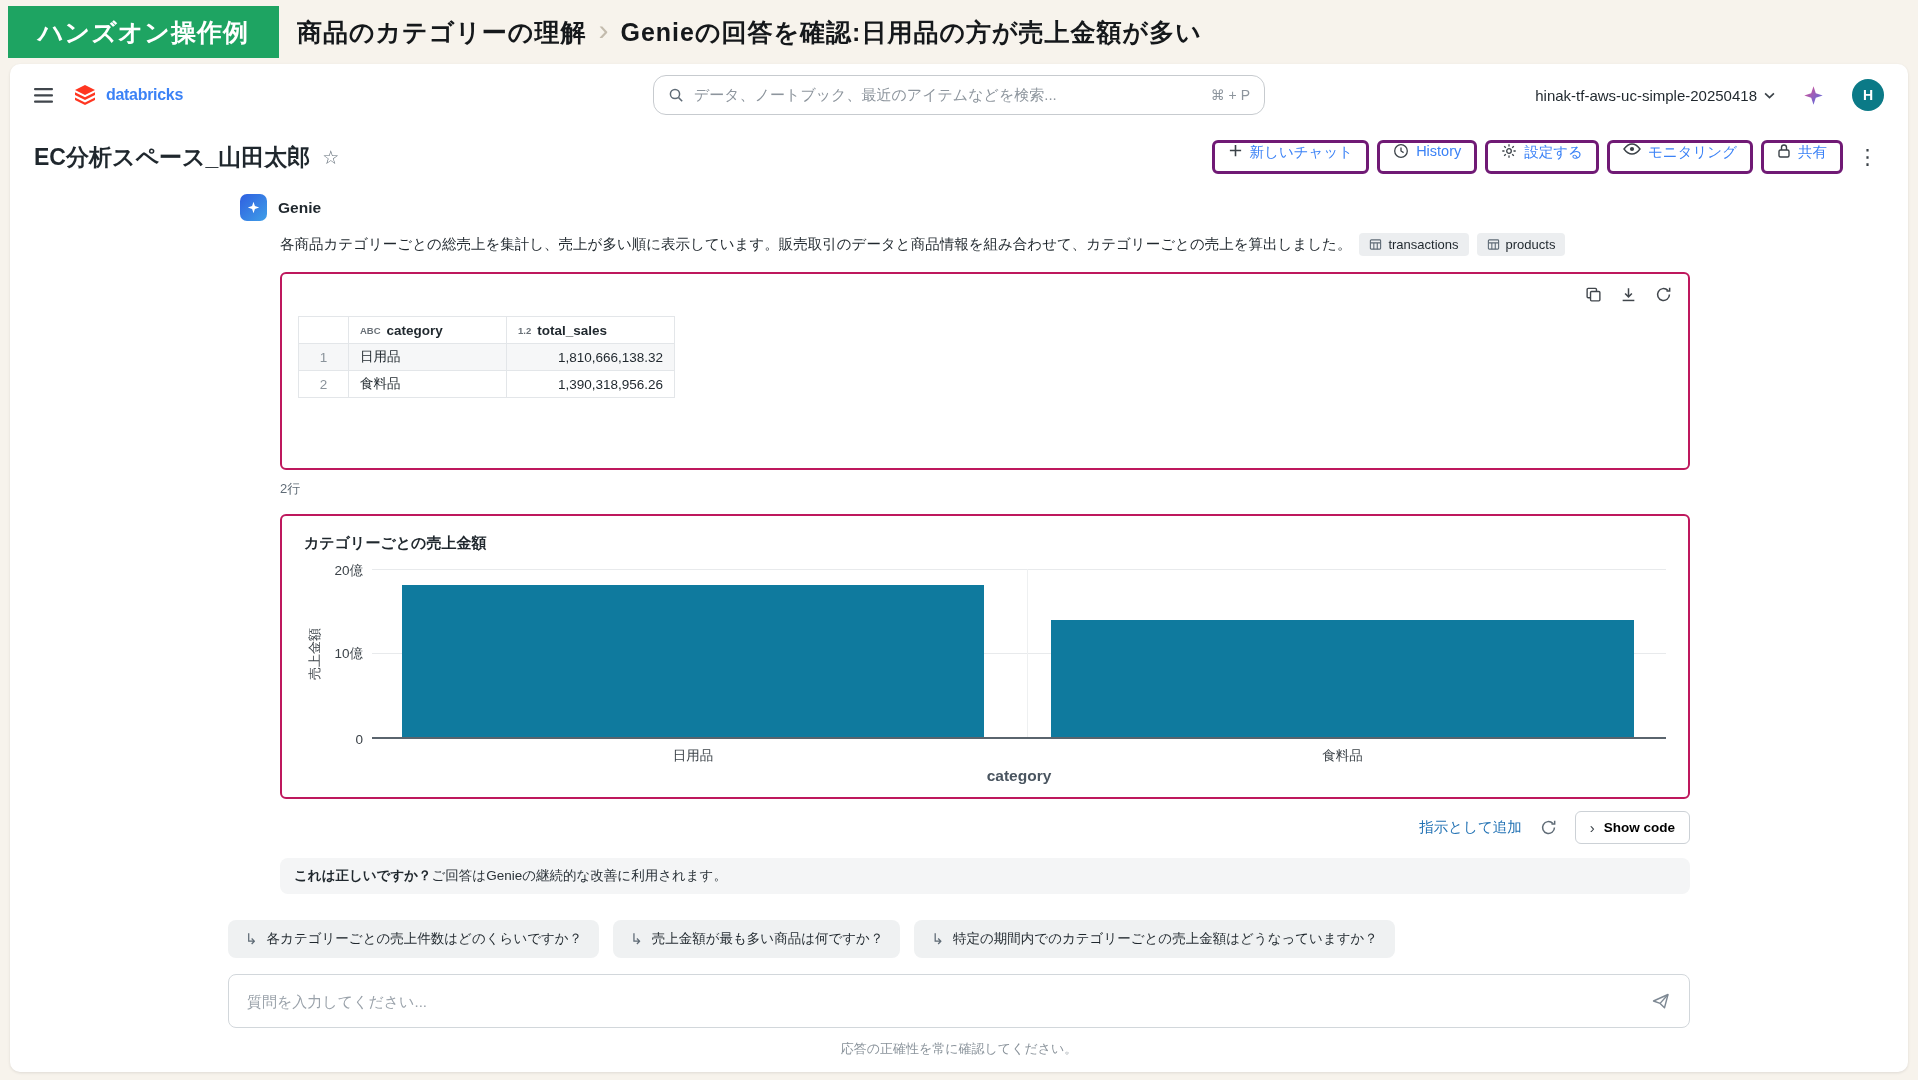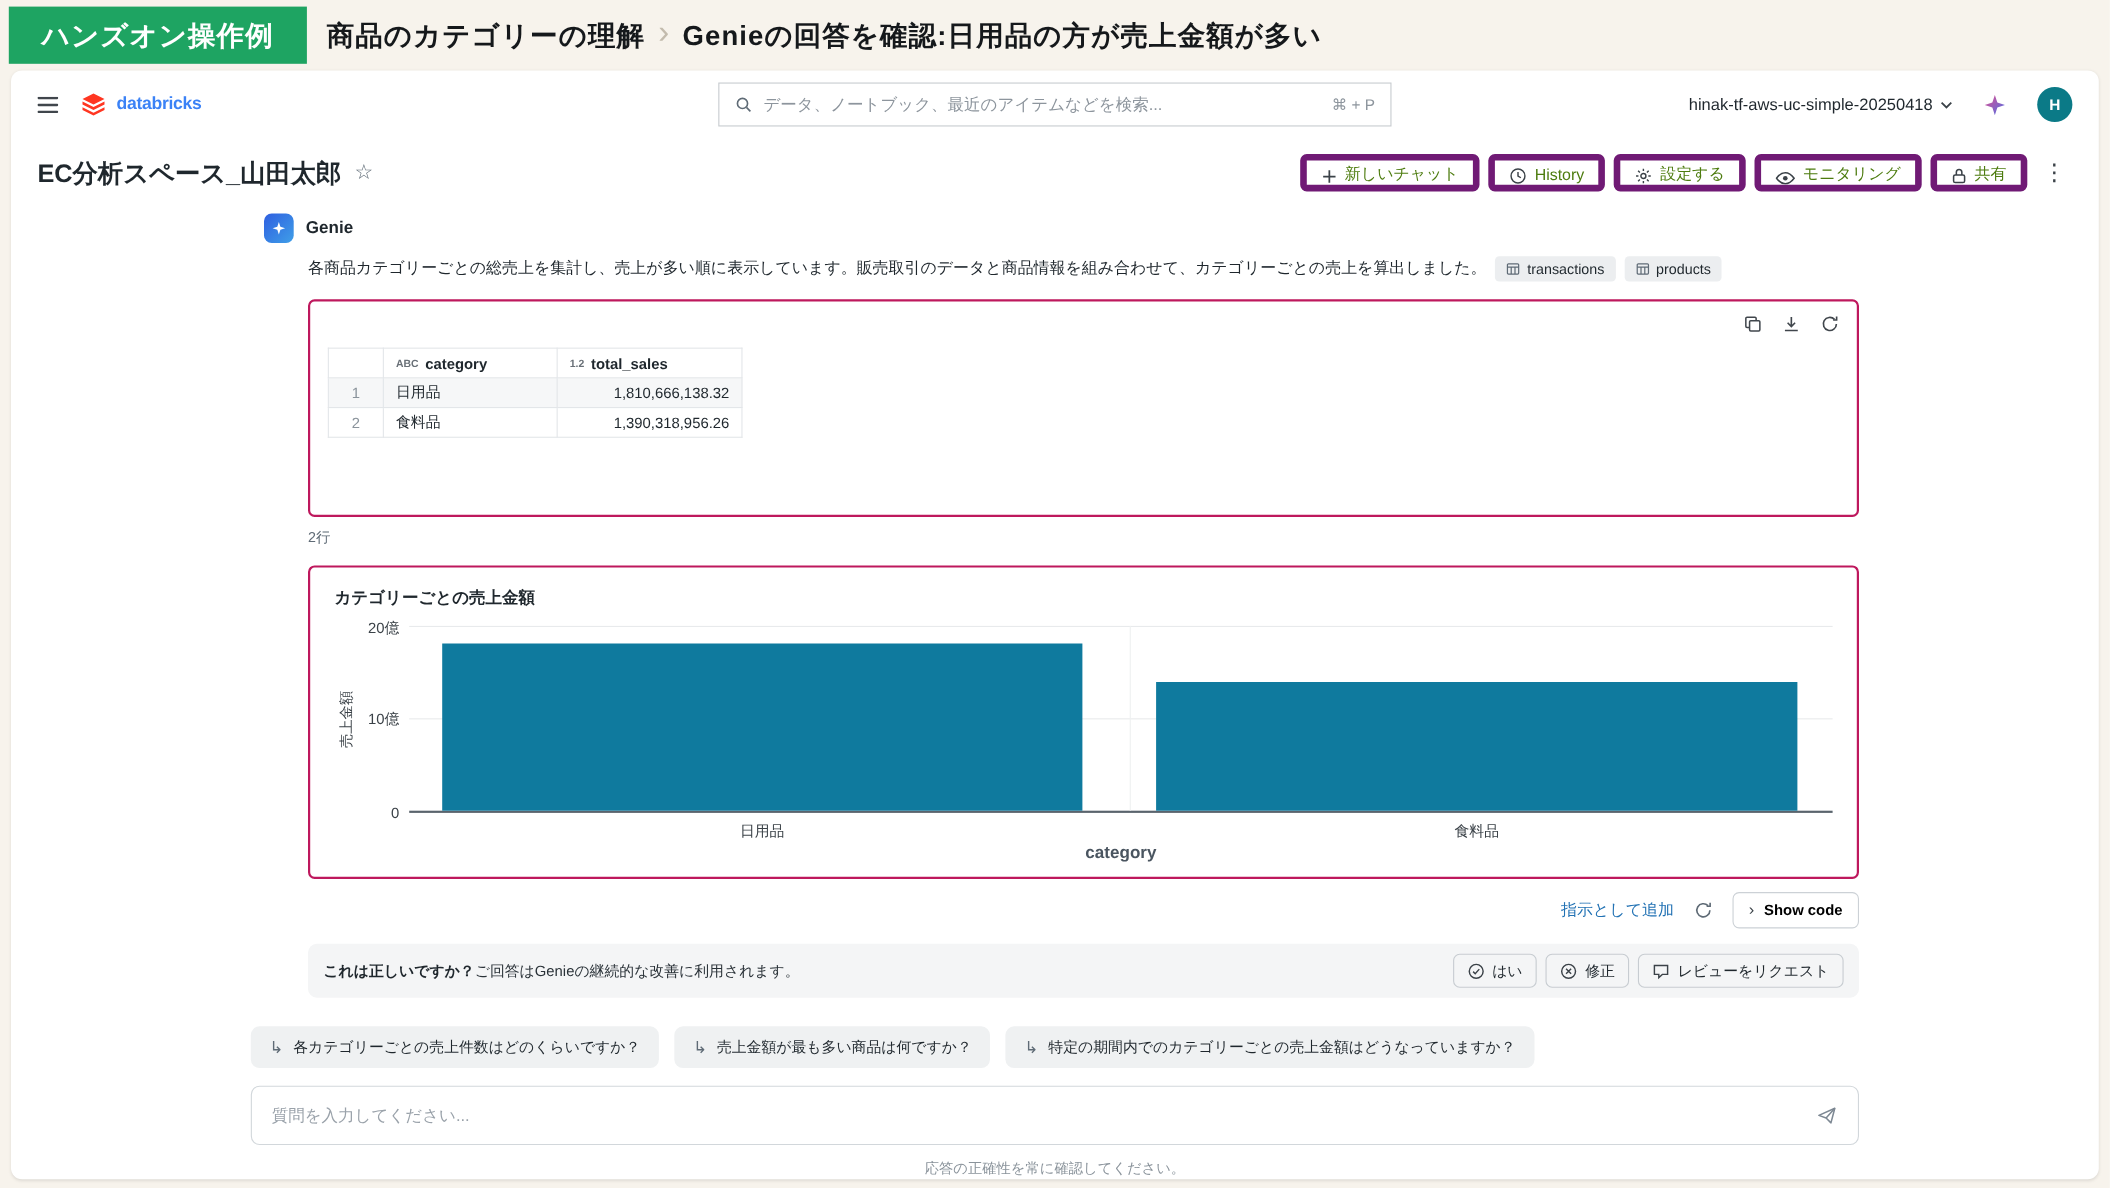--- a/index.html
+++ b/index.html
@@ -25,41 +25,41 @@
     box-shadow:0 1px 3px rgba(0,0,0,.10);
     position:relative; overflow:hidden;
   }
   .app-header { height:62px; display:flex; align-items:center; padding:0 24px; position:relative; }
   .icon-btn { background:none; border:none; cursor:pointer; color:#40464c; display:flex; align-items:center; }
   .hamburger { margin-right:20px; }
   .logo { display:flex; align-items:center; gap:9px; }
   .logo-text { font-weight:700; font-size:16px; color:#3b82f6; letter-spacing:-.3px; }
   .search {
     position:absolute; left:50%; transform:translateX(-50%);
-    width:612px; height:40px; border:1px solid #c7cbcf; border-radius:0;
+    width:612px; height:40px; border:1px solid #c7cbcf; border-radius:13px;
     display:flex; align-items:center; gap:10px; padding:0 14px; background:#fff; cursor:text;
   }
   .search-ph { color:#8d959d; font-size:15px; flex:1; white-space:nowrap; overflow:hidden; }
   .search-kbd { color:#8d959d; font-size:14px; }
   .hdr-right { margin-left:auto; display:flex; align-items:center; gap:28px; }
   .workspace { display:flex; align-items:center; gap:7px; font-size:15px; color:#1f272d; background:none; border:none; cursor:pointer; }
   .avatar {
     width:32px; height:32px; border-radius:50%; background:#0b7a87; color:#fff;
     font-size:14px; font-weight:700; display:flex; align-items:center; justify-content:center;
     border:none; cursor:pointer;
   }
   
   .title-row { display:flex; align-items:center; padding:14px 24px 0; }
   .page-title { font-size:23px; font-weight:700; }
   .star { margin-left:12px; font-size:19px; color:#5f6b76; background:none; border:none; cursor:pointer; }
   .title-actions { margin-left:auto; display:flex; align-items:center; gap:8px; }
   .tbtn {
-    display:inline-flex; align-items:flex-end; gap:7px; height:34px; padding:0 13px;
-    border:6px solid #701a75; border-radius:6px; background:#fff; font-size:14.5px;
-    color:#4d7c0f; cursor:pointer; font-family:inherit;
+    display:inline-flex; align-items:flex-start; gap:7px; height:34px; padding:0 13px;
+    border:3px solid #701a75; border-radius:6px; background:#fff; font-size:14.5px;
+    color:#3b82f6; cursor:pointer; font-family:inherit;
   }
   .tbtn svg { color:#3b4248; }
   .kebab { background:none; border:none; font-size:21px; color:#3b4248; cursor:pointer; padding:0 6px; }
   
   .chat { width:1462px; margin:20px auto 0; }
   .msg-head { display:flex; align-items:center; gap:11px; padding-left:12px; }
   .genie-avatar {
     width:27px; height:27px; border-radius:7px;
     background:linear-gradient(135deg,#2f5fe0,#3f9fe8);
     display:flex; align-items:center; justify-content:center;
@@ -367,42 +367,20 @@
         </button>
         <button class="show-code">
           <span class="chev">›</span>
           <span class="lbl">Show code</span>
         </button>
       </div>
 
       <div class="feedback">
         <span class="fb-q">これは正しいですか？</span>
         <span class="fb-note">ご回答はGenieの継続的な改善に利用されます。</span>
-        <div class="fb-btns">
-          <button class="fbtn">
-            <svg width="16" height="16" viewBox="0 0 16 16" stroke="currentColor" stroke-width="1.3" fill="none">
-                <circle cx="8" cy="8" r="6.3"></circle>
-                <path d="M5.2 8.3l1.9 1.9 3.7-4.2"></path>
-              </svg>
-            <span>はい</span>
-          </button>
-          <button class="fbtn">
-            <svg width="16" height="16" viewBox="0 0 16 16" stroke="currentColor" stroke-width="1.3" fill="none">
-                <circle cx="8" cy="8" r="6.3"></circle>
-                <path d="M5.7 5.7l4.6 4.6M10.3 5.7l-4.6 4.6"></path>
-              </svg>
-            <span>修正</span>
-          </button>
-          <button class="fbtn">
-            <svg width="16" height="16" viewBox="0 0 16 16" stroke="currentColor" stroke-width="1.3" fill="none">
-                <path d="M2 2.8h12v8H9.2L6 13.8v-3H2z"></path>
-              </svg>
-            <span>レビューをリクエスト</span>
-          </button>
-        </div>
       </div>
     </div>
 
     <div class="suggestions">
       <button class="chip">
         <span class="arr">↳</span>
         <span>各カテゴリーごとの売上件数はどのくらいですか？</span>
       </button>
       <button class="chip">
         <span class="arr">↳</span>

